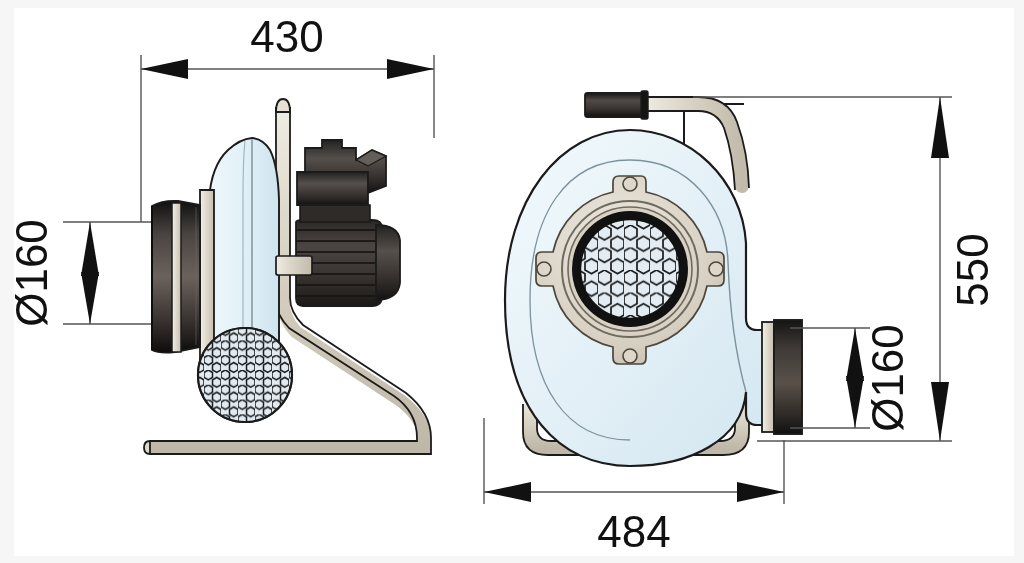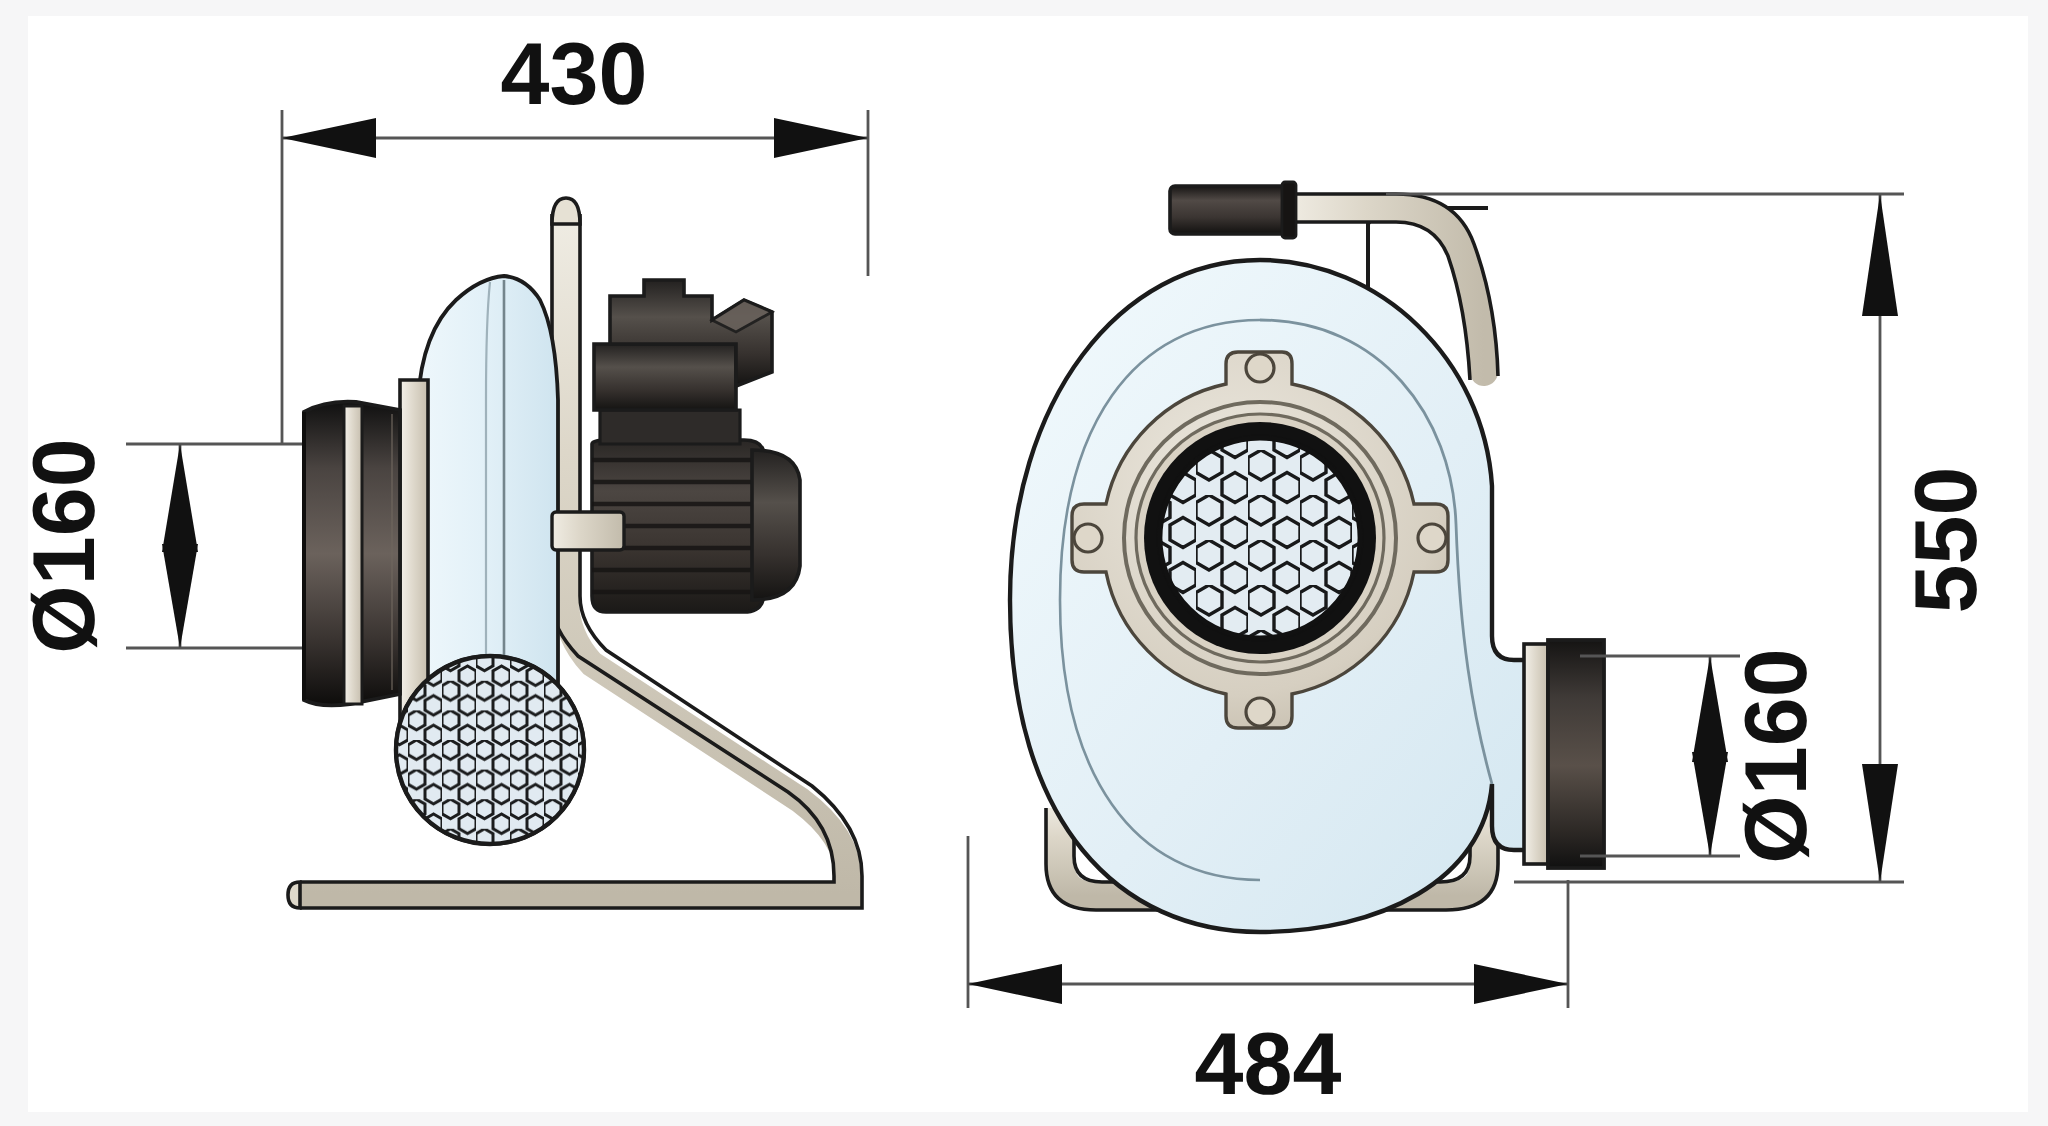--- a/index.html
+++ b/index.html
@@ -11,21 +11,20 @@
     width: 1024px;
     height: 563px;
     overflow: hidden;
     font-family: "Liberation Sans", sans-serif;
   }
   #stage {
     position: relative;
     width: 1024px;
     height: 563px;
     background: #f6f6f7;
-    font-weight: bold;
   }
   #canvas {
     position: absolute;
     left: 14px;
     top: 8px;
     width: 1000px;
     height: 548px;
     background: #ffffff;
   }
   svg.drawing {

